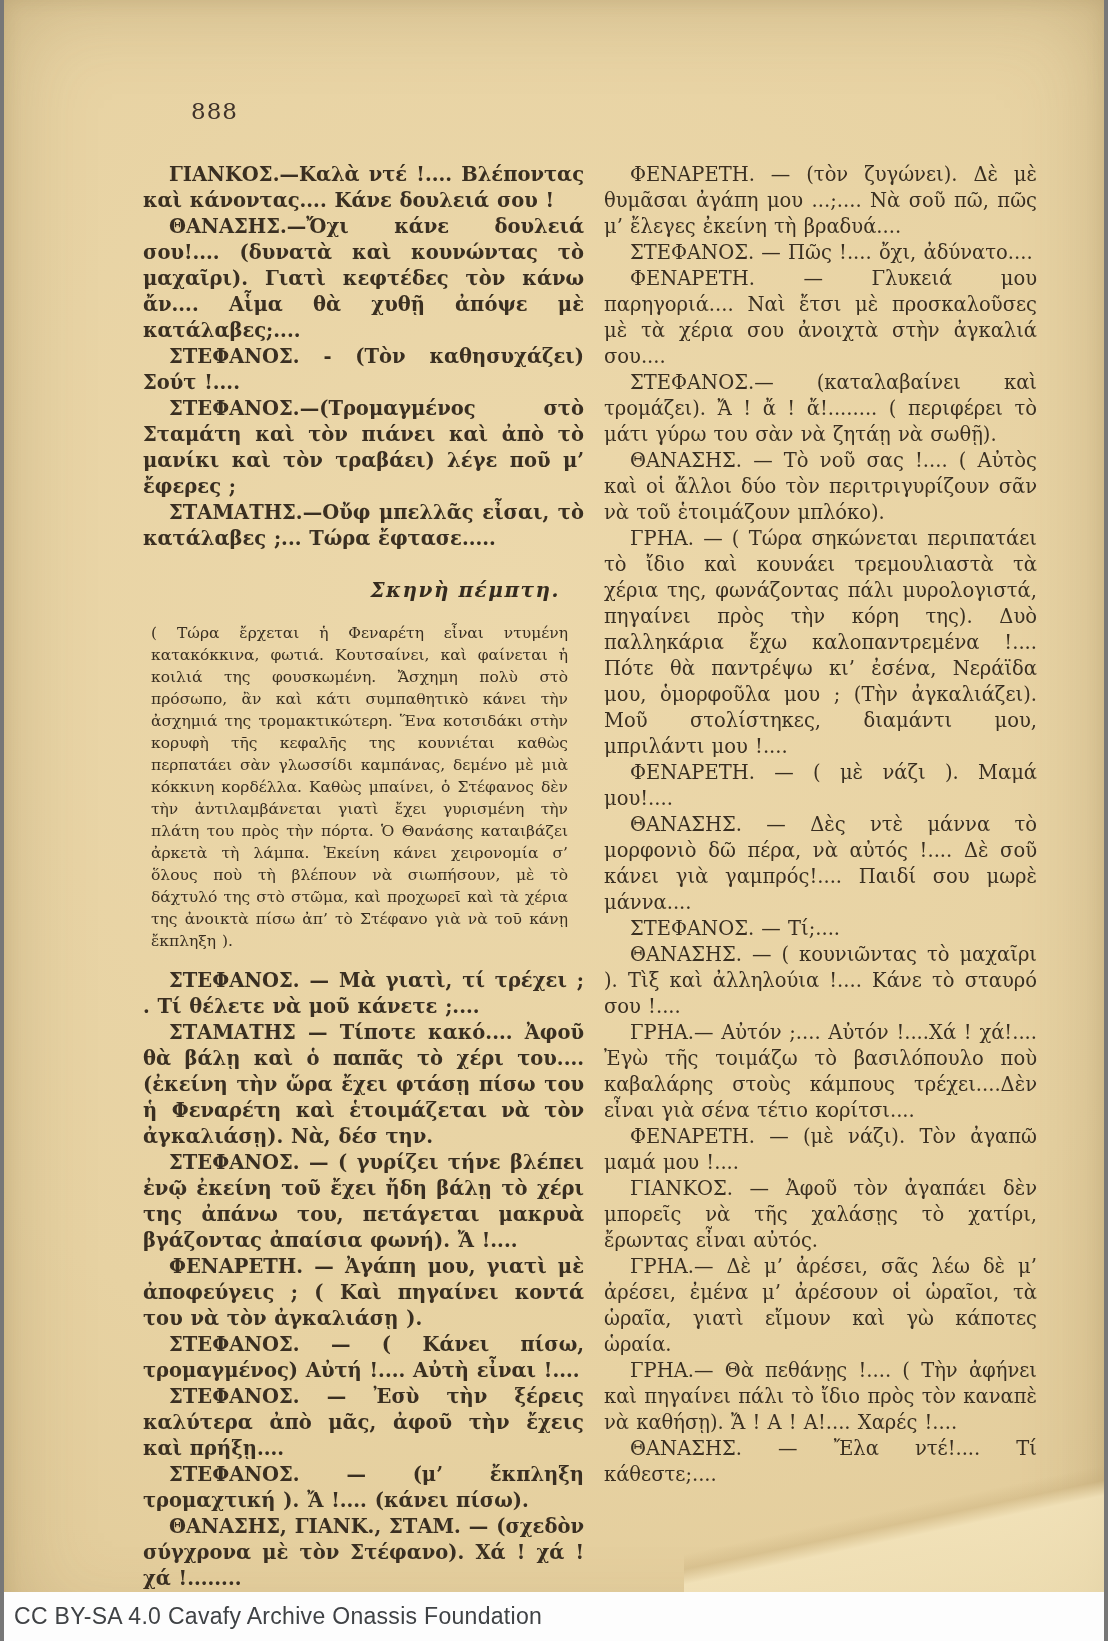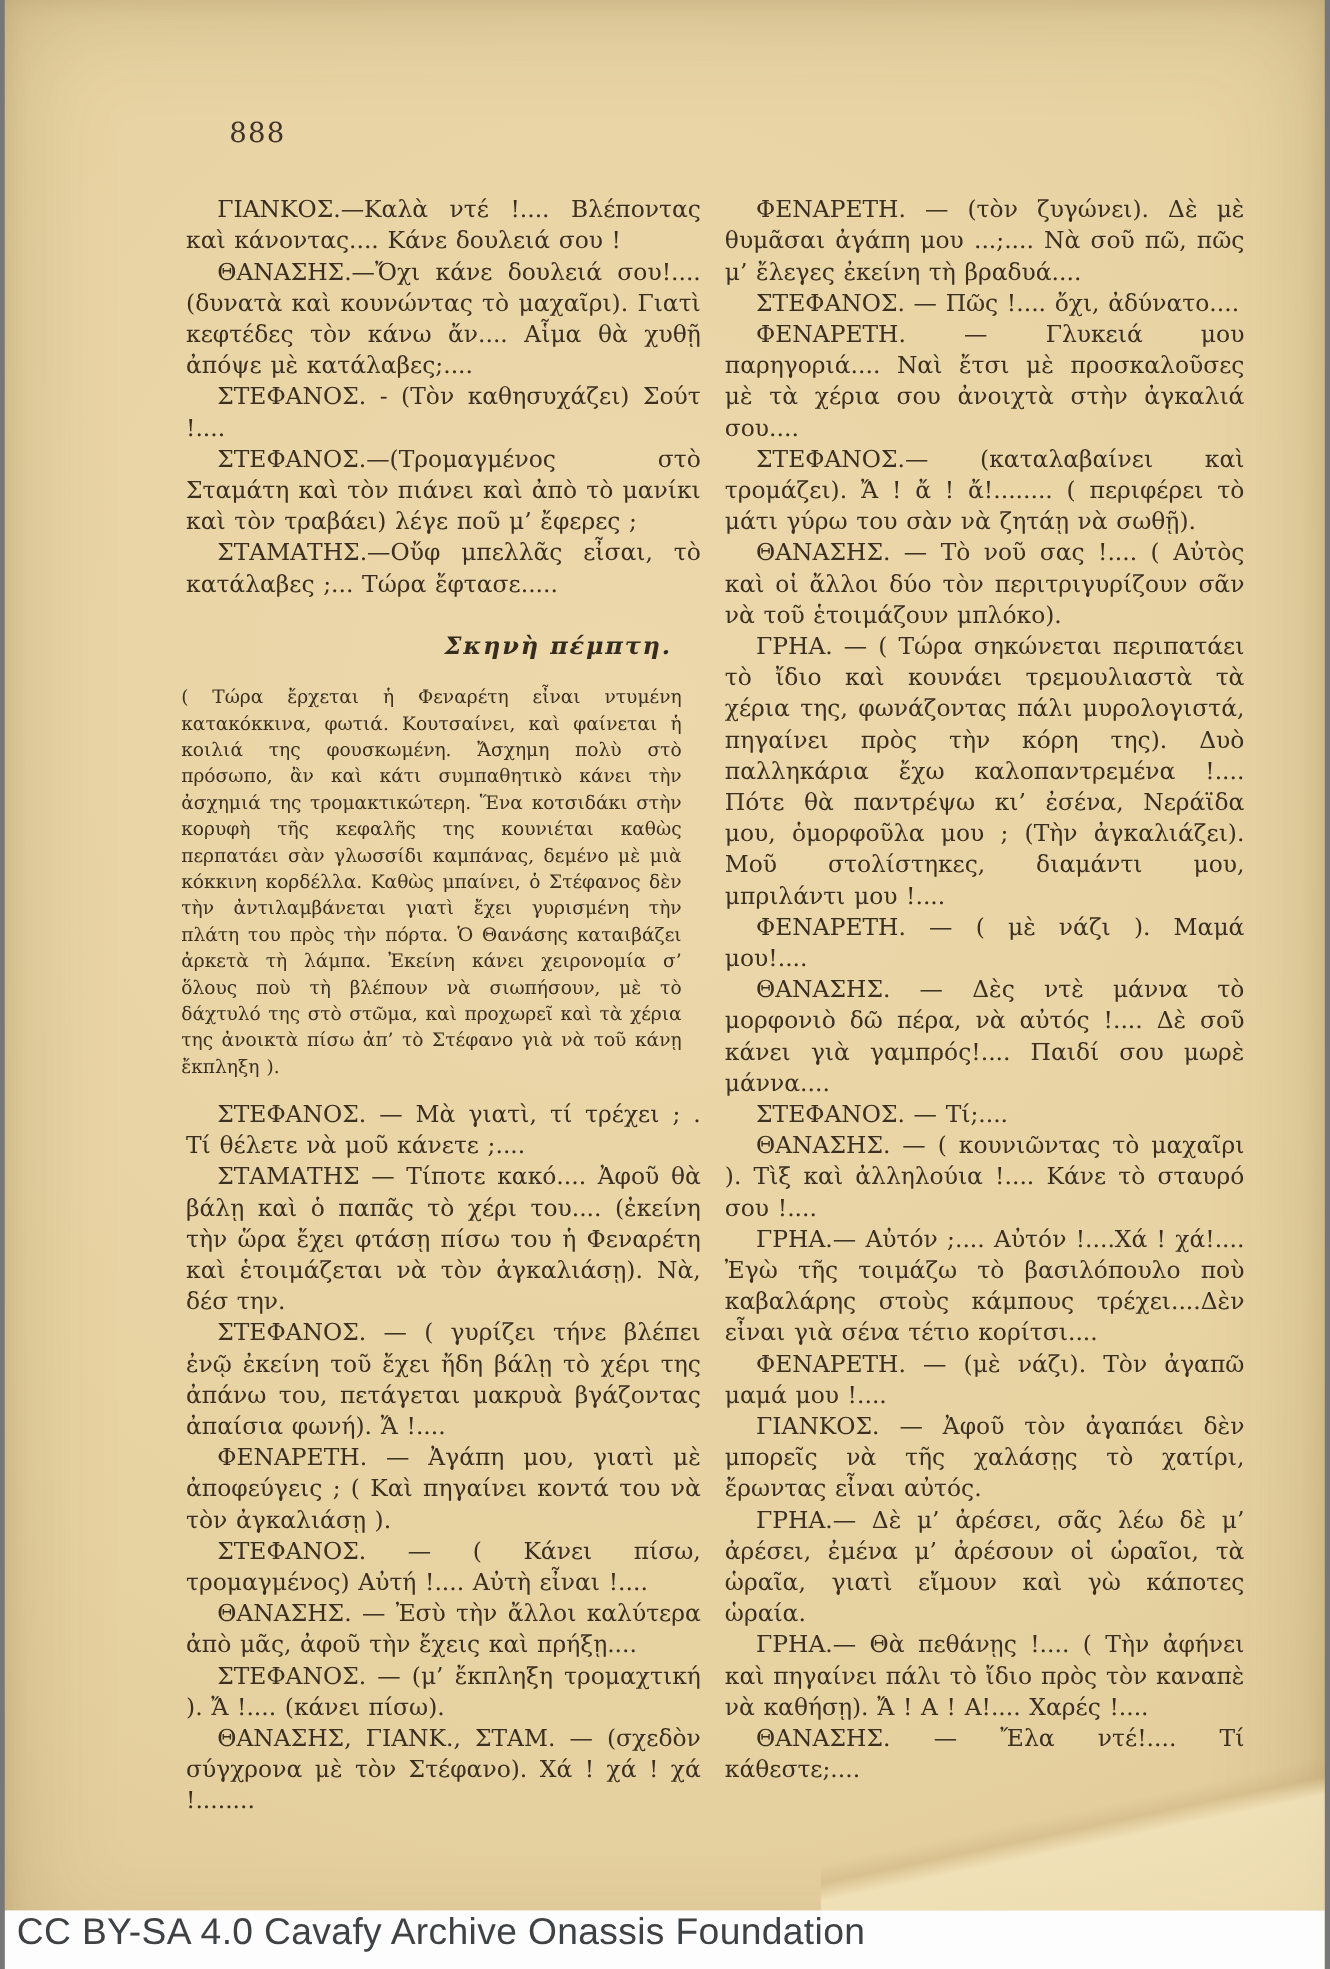--- a/index.html
+++ b/index.html
@@ -28,21 +28,21 @@
   .col-left  { left: 131px; width: 449px; }
   .col-right { left: 600px; width: 433px; }
   p.speech {
     margin: 0;
     font-size: 19.5px;
     line-height: 26px;
     text-align: justify;
     text-indent: 26px;
     word-spacing: 1px;
   }
-  .col-left p.speech { margin-left: 20px; }
+  .col-left p.speech { margin-left: 8px; font-weight: bold; }
   h3.scene-heading {
     margin: 26px 24px 20px 24px;
     font-size: 20px;
     font-weight: bold;
     font-style: italic;
     text-align: right;
     letter-spacing: 1.5px;
     color: #352b1e;
   }
   p.stage {
@@ -66,24 +66,25 @@
     pointer-events: none;
   }
   .license-bar {
     position: absolute;
     left: 0;
     right: 0;
     top: 1592px;
     height: 49px;
     background: #fdfdfd;
     display: flex;
+    align-items: center;
     padding-left: 10px;
     box-sizing: border-box;
     font-family: "Liberation Sans", sans-serif;
-    font-size: 31px;
+    font-size: 23px;
     font-weight: 500;
     letter-spacing: 0.3px;
     color: #3f4245;
   }
 </style>
 </head>
 <body>
 
 <div class="sheet">
 
@@ -95,21 +96,21 @@
     <p class="speech">ΣΤΕΦΑΝΟΣ. - (Τὸν καθησυχάζει) Σούτ !....</p>
     <p class="speech">ΣΤΕΦΑΝΟΣ.—(Τρομαγμένος στὸ Σταμάτη καὶ τὸν πιάνει καὶ ἀπὸ τὸ μανίκι καὶ τὸν τραβάει) λέγε ποῦ μ’ ἔφερες ;</p>
     <p class="speech">ΣΤΑΜΑΤΗΣ.—Οὔφ μπελλᾶς εἶσαι, τὸ κατάλαβες ;...  Τώρα ἔφτασε.....</p>
     <h3 class="scene-heading">Σκηνὴ πέμπτη.</h3>
     <p class="stage">( Τώρα ἔρχεται ἡ Φεναρέτη εἶναι ντυμένη κατακόκκινα, φωτιά. Κουτσαίνει, καὶ φαίνεται ἡ κοιλιά της φουσκωμένη. Ἄσχημη πολὺ στὸ πρόσωπο, ἂν καὶ κάτι συμπαθητικὸ κάνει τὴν ἀσχημιά της τρομακτικώτερη. Ἕνα κοτσιδάκι στὴν κορυφὴ τῆς κεφαλῆς της κουνιέται καθὼς περπατάει σὰν γλωσσίδι καμπάνας, δεμένο μὲ μιὰ κόκκινη κορδέλλα. Καθὼς μπαίνει, ὁ Στέφανος δὲν τὴν ἀντιλαμβάνεται γιατὶ ἔχει γυρισμένη τὴν πλάτη του πρὸς τὴν πόρτα. Ὁ Θανάσης καταιβάζει ἀρκετὰ τὴ λάμπα. Ἐκείνη κάνει χειρονομία σ’ ὅλους ποὺ τὴ βλέπουν νὰ σιωπήσουν, μὲ τὸ δάχτυλό της στὸ στῶμα, καὶ προχωρεῖ καὶ τὰ χέρια της ἀνοικτὰ πίσω ἀπ’ τὸ Στέφανο γιὰ νὰ τοῦ κάνῃ ἔκπληξη ).</p>
     <p class="speech">ΣΤΕΦΑΝΟΣ. — Μὰ γιατὶ, τί τρέχει ; . Τί θέλετε νὰ μοῦ κάνετε ;....</p>
     <p class="speech">ΣΤΑΜΑΤΗΣ — Τίποτε κακό.... Ἀφοῦ θὰ βάλῃ καὶ ὁ παπᾶς τὸ χέρι του.... (ἐκείνη τὴν ὥρα ἔχει φτάσῃ πίσω του ἡ Φεναρέτη καὶ ἑτοιμάζεται νὰ τὸν ἀγκαλιάσῃ). Νὰ, δέσ την.</p>
     <p class="speech">ΣΤΕΦΑΝΟΣ. — ( γυρίζει τήνε βλέπει ἐνῷ ἐκείνη τοῦ ἔχει ἤδη βάλῃ τὸ χέρι της ἀπάνω του, πετάγεται μακρυὰ βγάζοντας ἀπαίσια φωνή). Ἄ !....</p>
     <p class="speech">ΦΕΝΑΡΕΤΗ. — Ἀγάπη μου, γιατὶ μὲ ἀποφεύγεις ; ( Καὶ πηγαίνει κοντά του νὰ τὸν ἀγκαλιάσῃ ).</p>
     <p class="speech">ΣΤΕΦΑΝΟΣ. — ( Κάνει πίσω, τρομαγμένος) Αὐτή !.... Αὐτὴ εἶναι !....</p>
-    <p class="speech">ΘΑΝΑΣΗΣ. — Ἐσὺ τὴν ἄλλοι καλύτερα ἀπὸ μᾶς, ἀφοῦ τὴν ἔχεις καὶ πρήξῃ....</p>
+    <p class="speech">ΣΤΕΦΑΝΟΣ. — Ἐσὺ τὴν ξέρεις καλύτερα ἀπὸ μᾶς, ἀφοῦ τὴν ἔχεις καὶ πρήξῃ....</p>
     <p class="speech">ΣΤΕΦΑΝΟΣ. — (μ’ ἔκπληξη τρομαχτική ). Ἄ !.... (κάνει πίσω).</p>
     <p class="speech">ΘΑΝΑΣΗΣ, ΓΙΑΝΚ., ΣΤΑΜ. — (σχεδὸν σύγχρονα μὲ τὸν Στέφανο). Χά ! χά ! χά !........</p>
   </div>
 
   <div class="col col-right">
     <p class="speech">ΦΕΝΑΡΕΤΗ. — (τὸν ζυγώνει). Δὲ μὲ θυμᾶσαι ἀγάπη μου ...;.... Νὰ σοῦ πῶ, πῶς μ’ ἔλεγες ἐκείνη τὴ βραδυά....</p>
     <p class="speech">ΣΤΕΦΑΝΟΣ. — Πῶς !.... ὄχι, ἀδύνατο....</p>
     <p class="speech">ΦΕΝΑΡΕΤΗ. — Γλυκειά μου παρηγοριά.... Ναὶ ἔτσι μὲ προσκαλοῦσες μὲ τὰ χέρια σου ἀνοιχτὰ στὴν ἀγκαλιά σου....</p>
     <p class="speech">ΣΤΕΦΑΝΟΣ.— (καταλαβαίνει καὶ τρομάζει). Ἄ ! ἄ ! ἄ!........ ( περιφέρει τὸ μάτι γύρω του σὰν νὰ ζητάῃ νὰ σωθῇ).</p>
     <p class="speech">ΘΑΝΑΣΗΣ. — Τὸ νοῦ σας !.... ( Αὐτὸς καὶ οἱ ἄλλοι δύο τὸν περιτριγυρίζουν σᾶν νὰ τοῦ ἑτοιμάζουν μπλόκο).</p>

